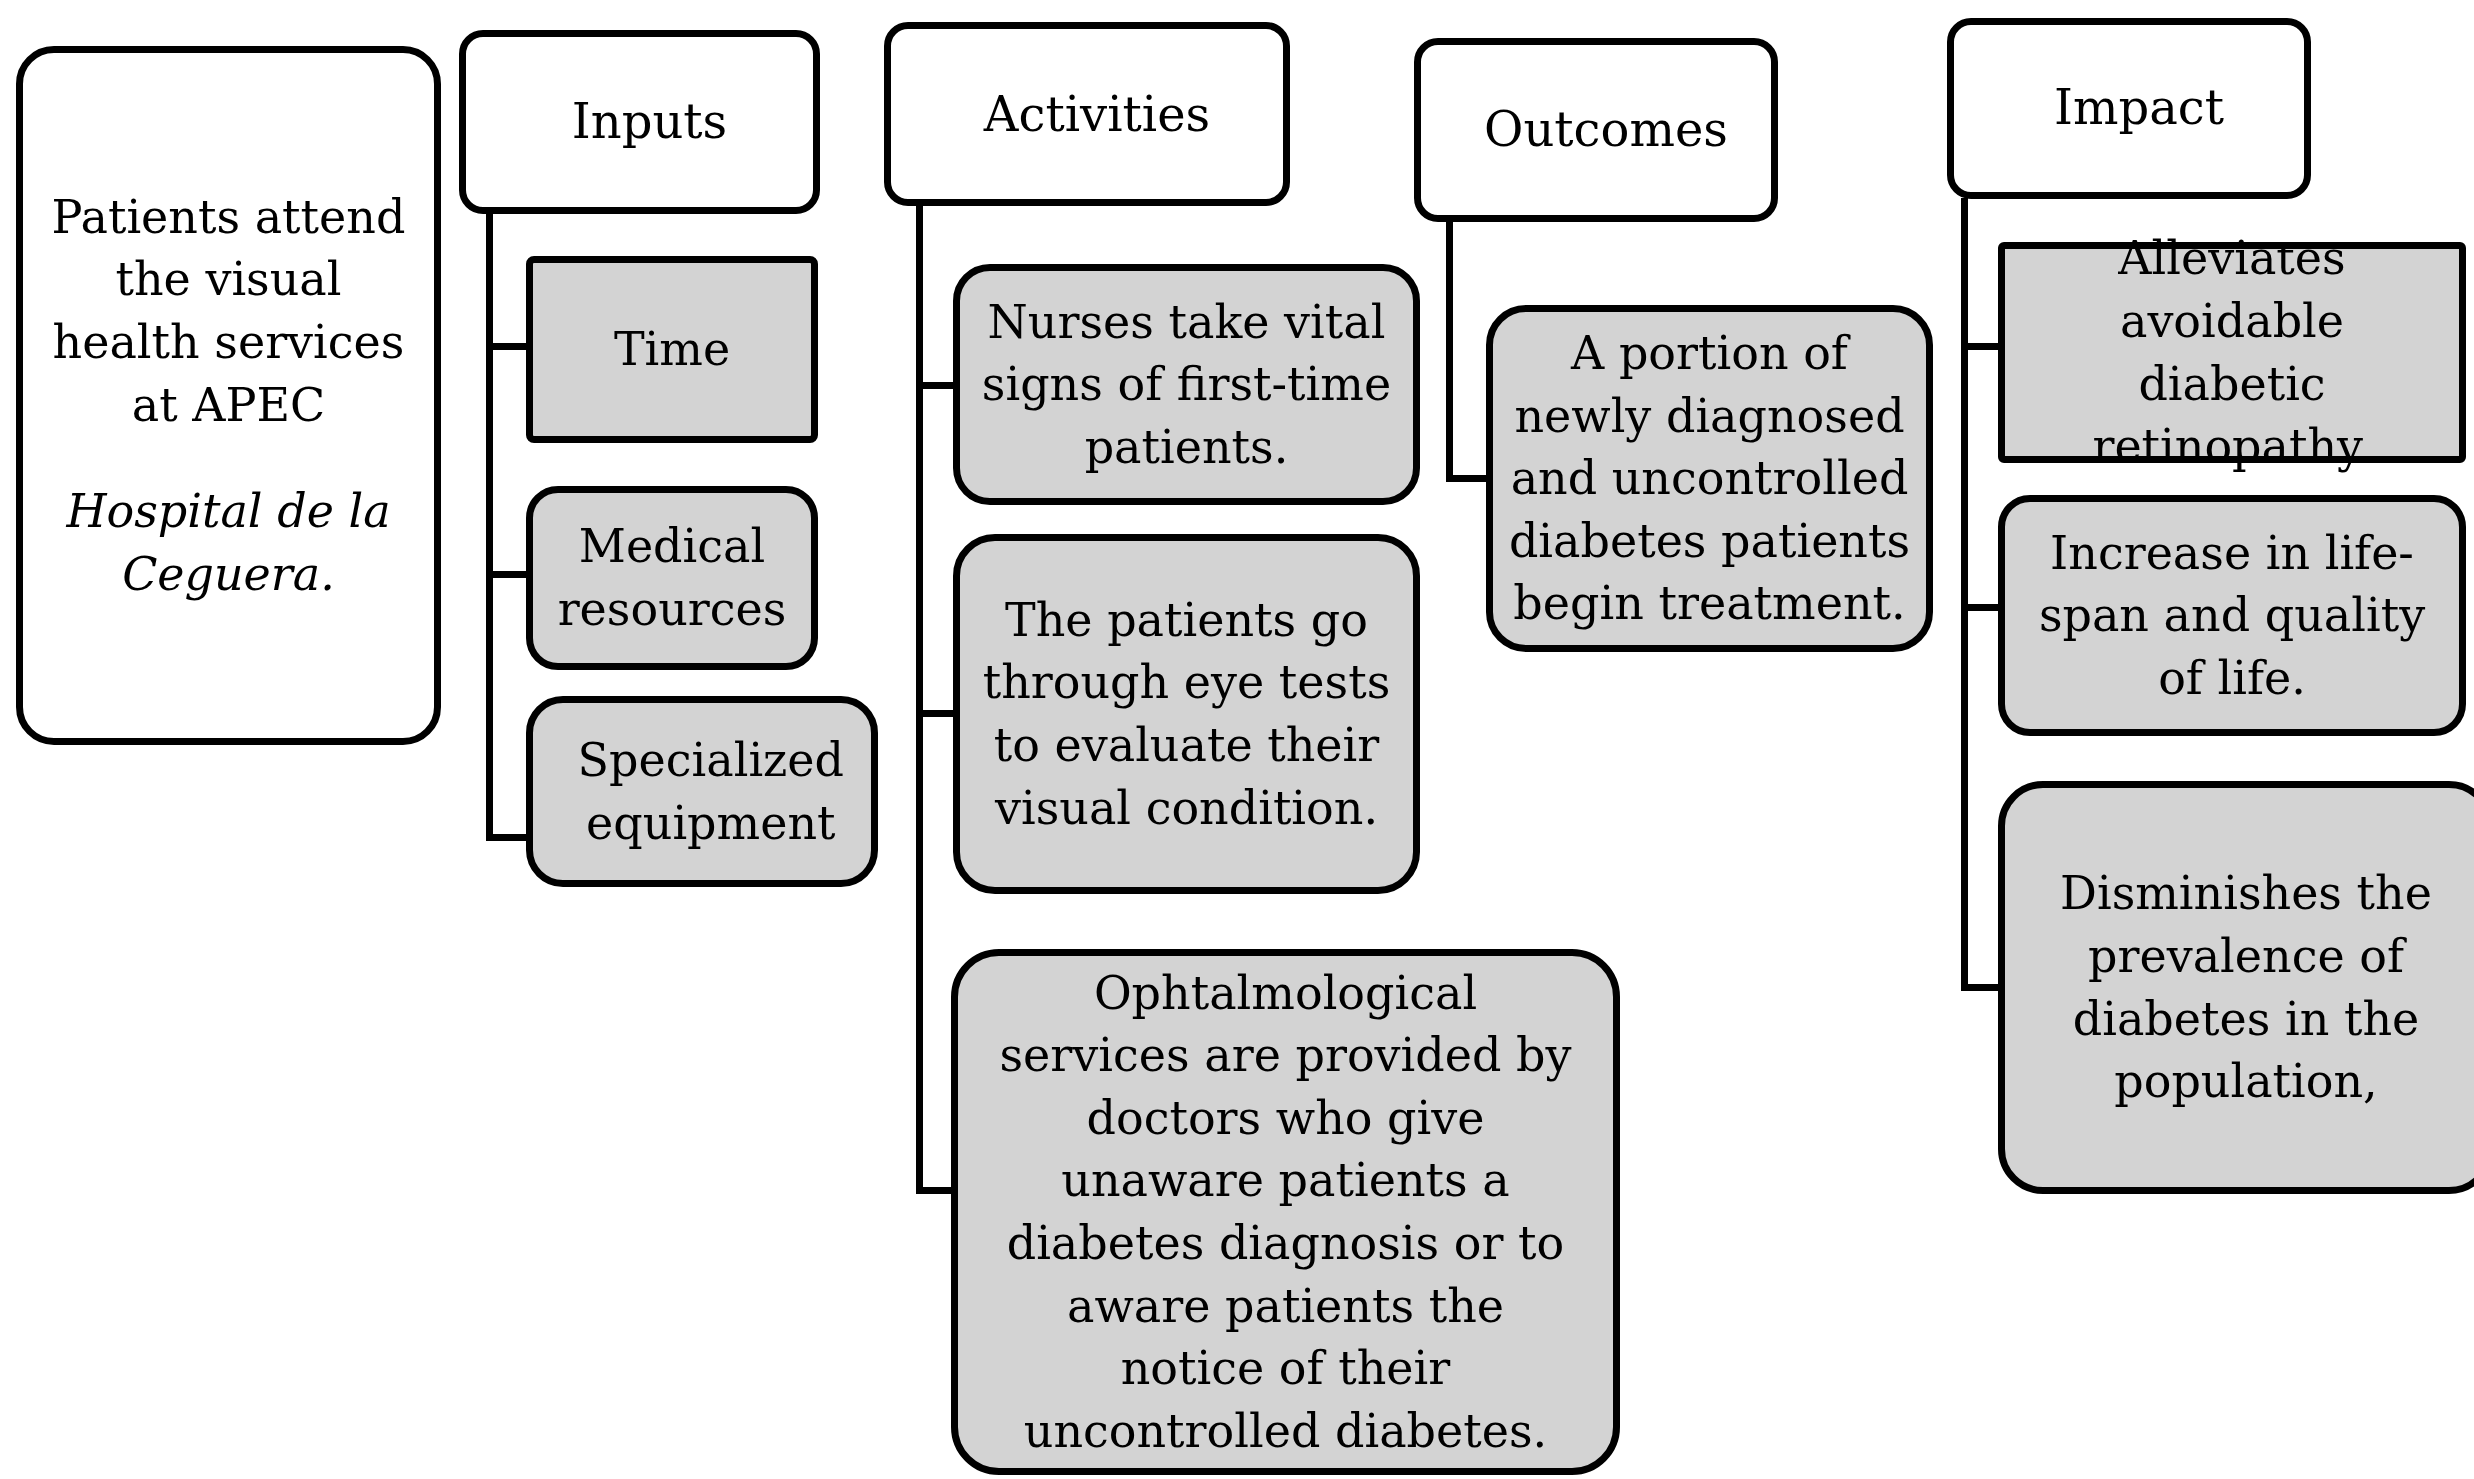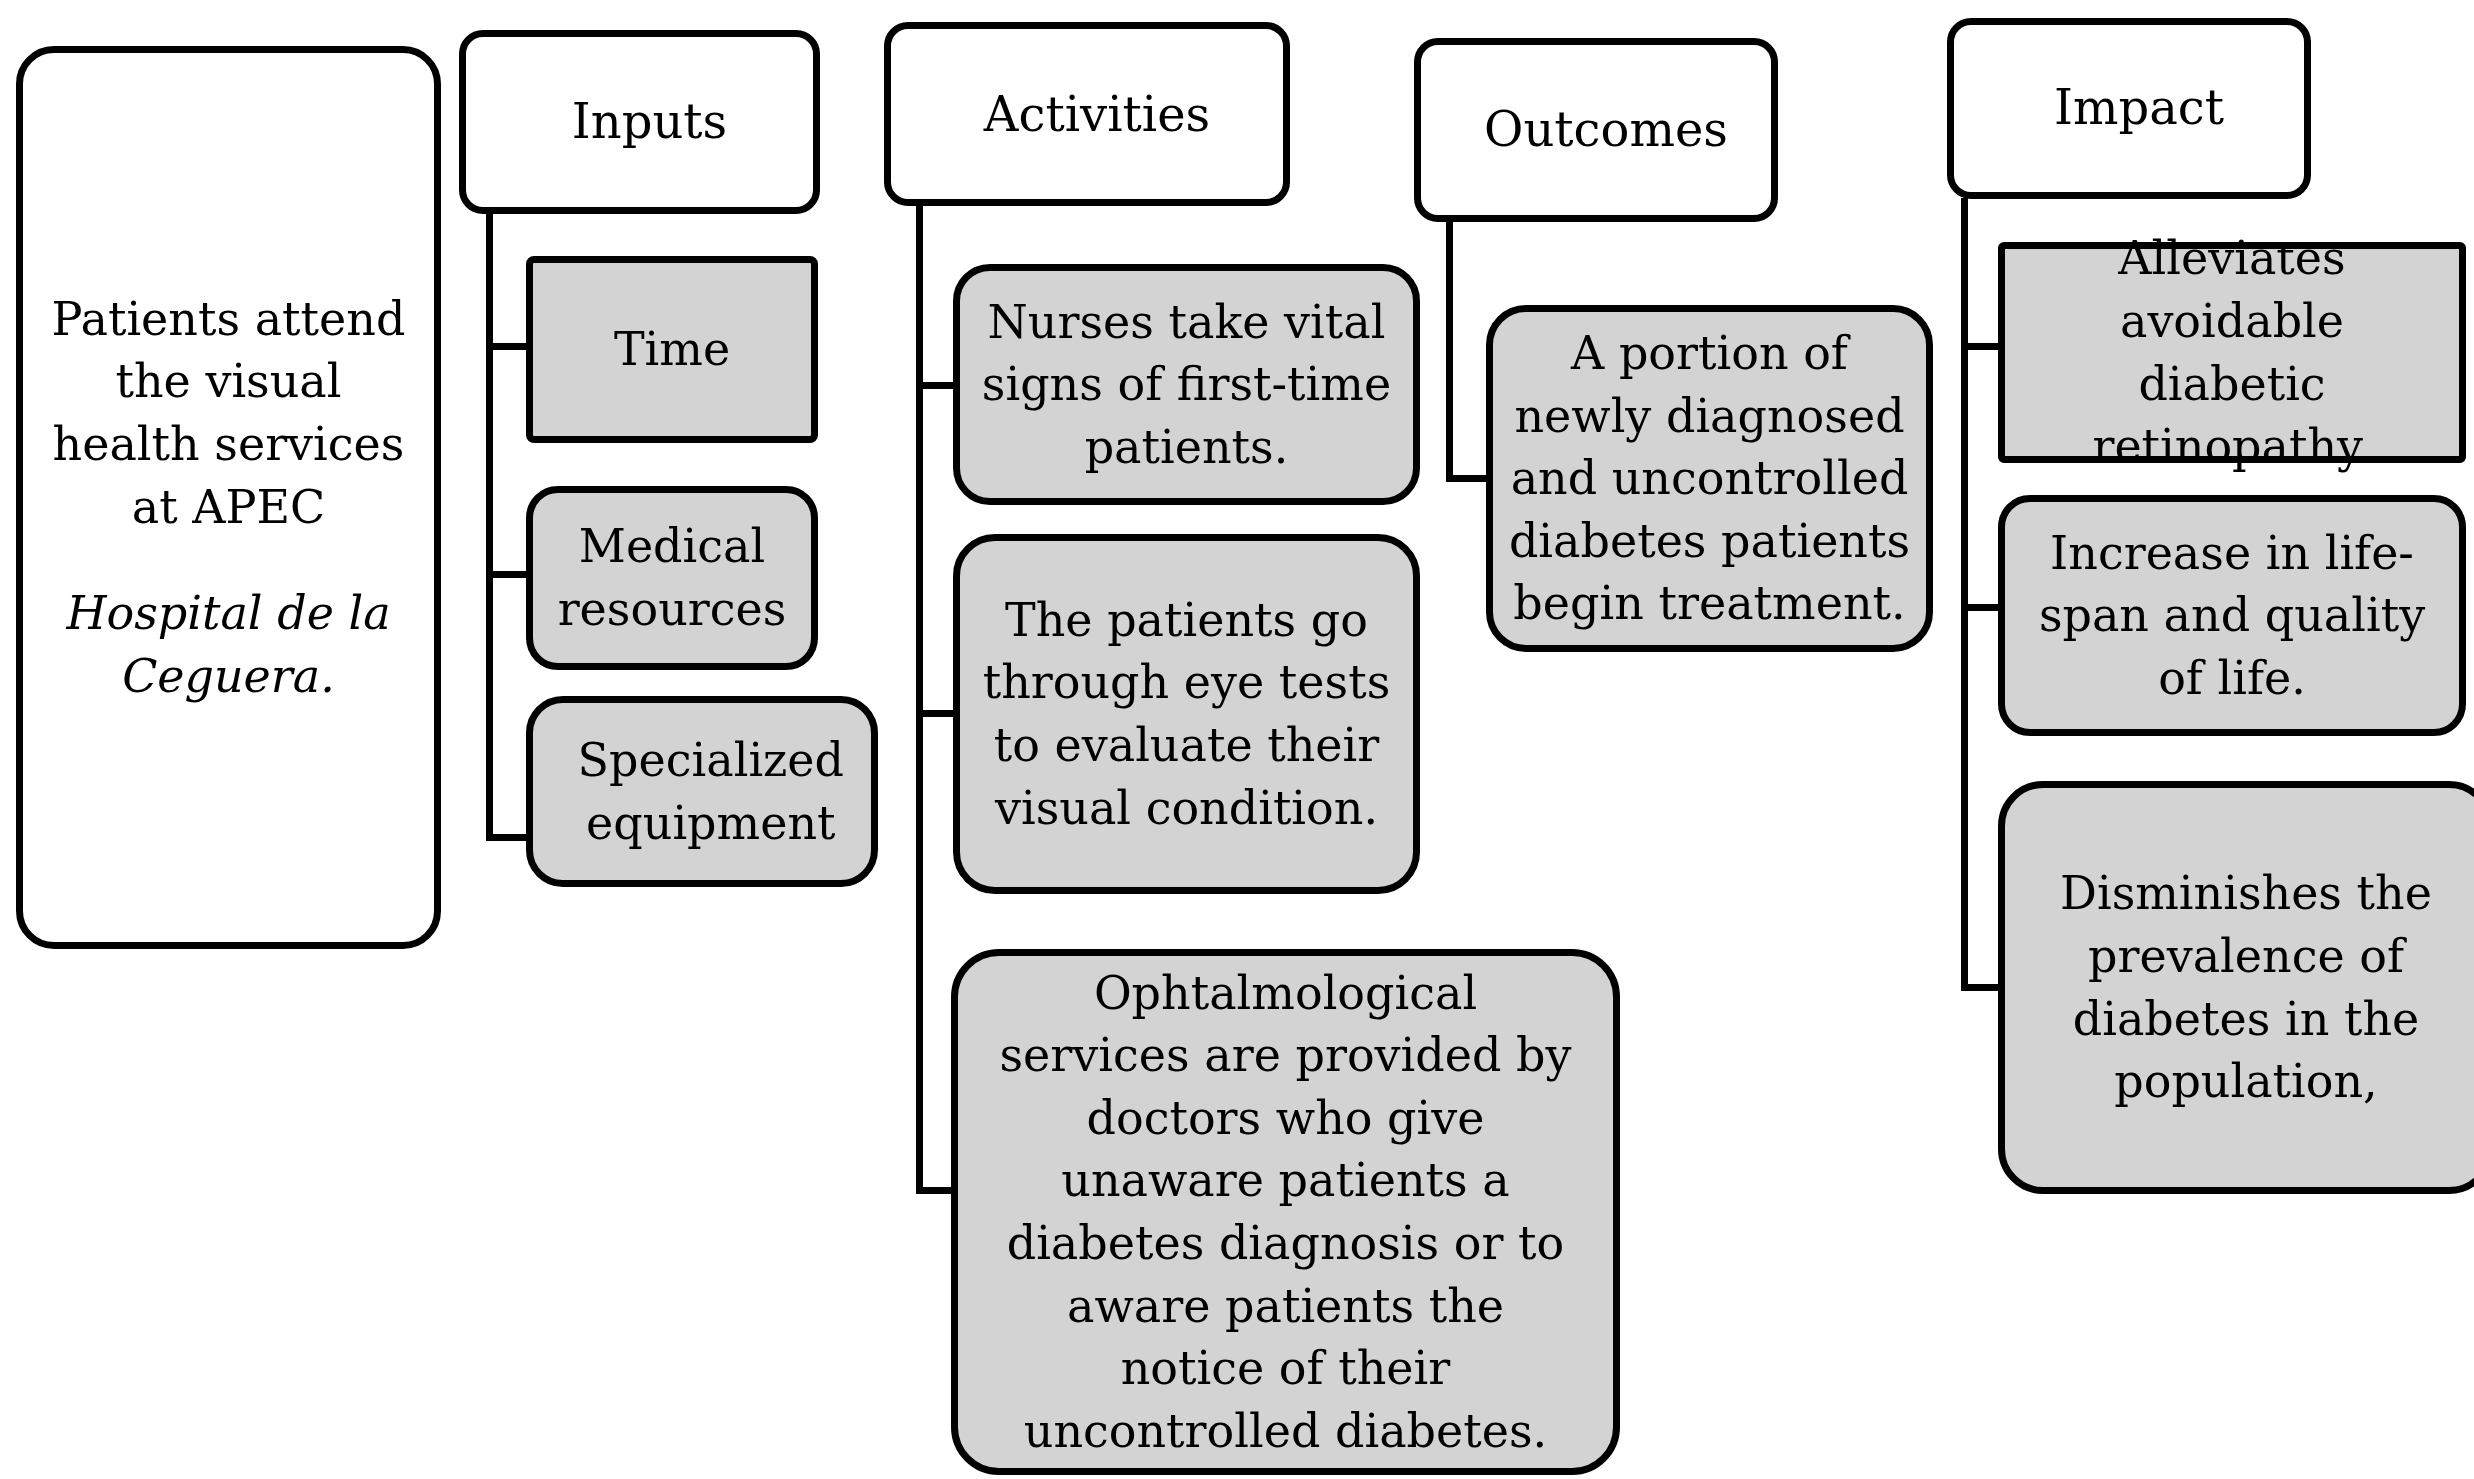--- a/index.html
+++ b/index.html
@@ -40,21 +40,21 @@
     background:#ffffff;
     border-radius:38px;
     font-size:46px;
     line-height:1.36;
     padding:8px 19px;
   }
   .title .it{font-style:italic;}
   .line{position:absolute;background:#000;}
 
   
-  .b-title{left:16px;top:46px;width:425px;height:903px;gap:44px;}
+  .b-title{left:16px;top:46px;width:425px;height:699px;gap:44px;}
   .b-inputs{left:459px;top:30px;width:361px;height:184px;}
   .b-time{left:526px;top:256px;width:292px;height:187px;border-radius:8px;}
   .b-medical{left:526px;top:486px;width:292px;height:184px;border-radius:32px;}
   .b-specialized{left:526px;top:696px;width:352px;height:191px;border-radius:37px;padding-left:32px;}
   .b-activities{left:884px;top:22.4px;width:406px;height:184px;}
   .b-nurses{left:953px;top:264px;width:467px;height:241px;border-radius:37px;}
   .b-eyetests{left:953px;top:534px;width:467px;height:360px;border-radius:42px;}
   .b-ophtalmo{left:951px;top:949px;width:669px;height:526px;border-radius:48px;}
   .b-outcomes{left:1414px;top:38px;width:364px;height:184px;}
   .b-portion{left:1486px;top:305px;width:447px;height:347px;border-radius:40px;}

